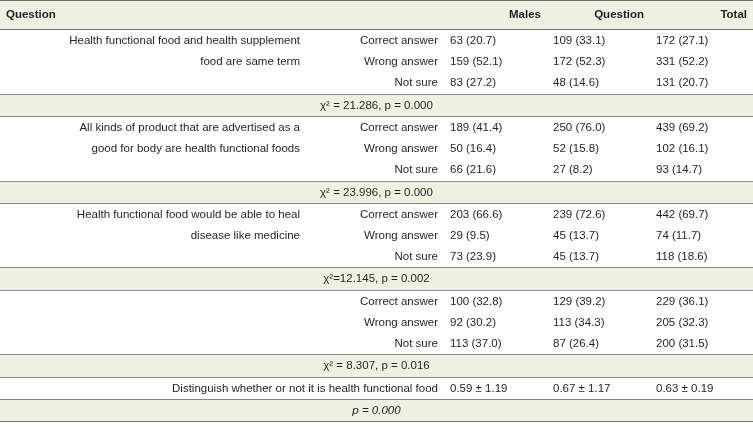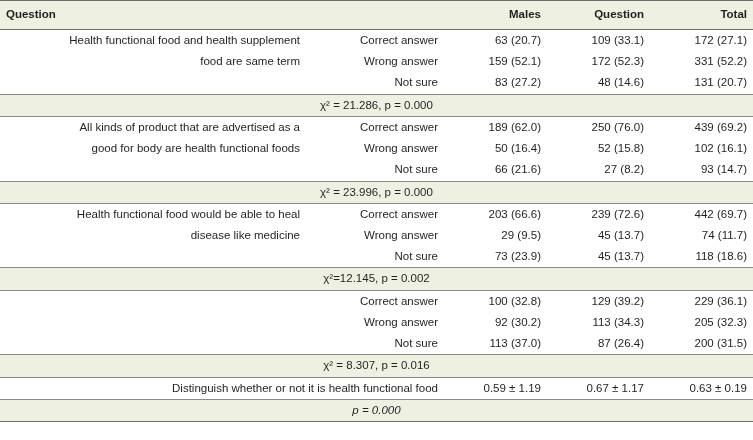--- a/index.html
+++ b/index.html
@@ -56,21 +56,21 @@
     text-align: right;
     white-space: nowrap;
   }
   td.q-cell.indent {
     padding-left: 20px;
   }
   td.a-cell {
     text-align: right;
   }
   td.num {
-    text-align: right;
+    text-align: left;
     white-space: nowrap;
   }
   tr.stat-row td {
     background: #eef1e2;
     text-align: center;
     border-top: 0.9px solid #8a8a8a;
     border-bottom: 0.9px solid #8a8a8a;
     padding-top: 4px;
     padding-bottom: 4px;
   }
@@ -129,21 +129,21 @@
         <td class="num">48 (14.6)</td>
         <td class="num">131 (20.7)</td>
       </tr>
       <tr class="stat-row">
         <td colspan="5" class="chi">χ² = 21.286, p = 0.000</td>
       </tr>
 
       <tr>
         <td class="q-cell">All kinds of product that are advertised as a</td>
         <td class="a-cell">Correct answer</td>
-        <td class="num">189 (62.0)</td>
+        <td class="num">189 (41.4)</td>
         <td class="num">250 (76.0)</td>
         <td class="num">439 (69.2)</td>
       </tr>
       <tr>
         <td class="q-cell indent">good for body are health functional foods</td>
         <td class="a-cell">Wrong answer</td>
         <td class="num">50 (16.4)</td>
         <td class="num">52 (15.8)</td>
         <td class="num">102 (16.1)</td>
       </tr>

